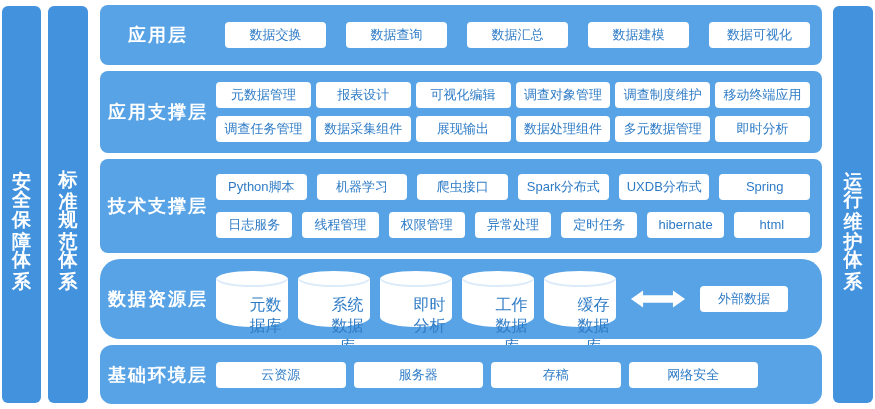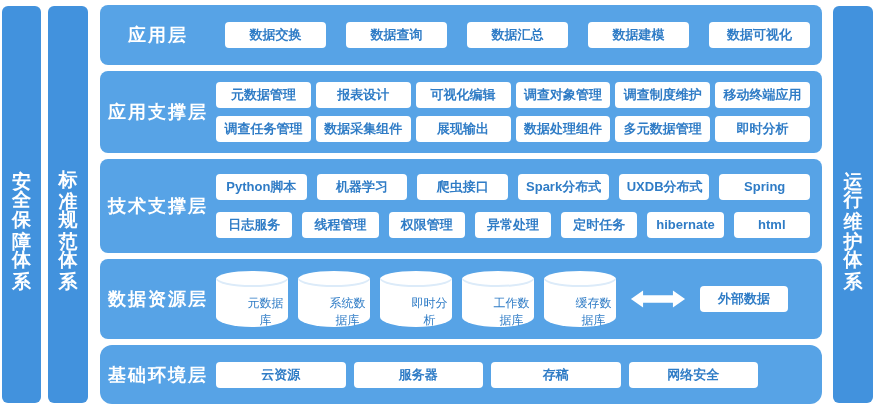--- a/index.html
+++ b/index.html
@@ -20,51 +20,51 @@
     font-size:19px;font-weight:600;color:#fff;margin-bottom:-20px;
   }
   
   .layer{
     position:absolute;left:100px;width:722px;background:var(--layer,#57a3e6);
     border-radius:8px;display:flex;align-items:center;box-sizing:border-box;padding-right:12px;
   }
   .l1{top:5px;height:60px;gap:9px;}
   .l2{top:71px;height:82px;}
   .l3{top:159px;height:94px;}
-  .l4{top:259px;height:80px;}
+  .l4{top:259px;height:80px;border-radius:20px;}
   .l5{top:345px;height:59px;border-radius:12px;}
   .layer-label{
     flex:0 0 116px;text-align:center;color:#fff;font-size:18px;font-weight:600;letter-spacing:2px;
   }
   .chip-area{flex:1;display:flex;flex-direction:column;gap:8px;min-width:0;}
   .l3 .chip-area{gap:12px;justify-content:flex-end;}
   .row{display:flex;gap:6px;}
   .row.wide{gap:20px;}
   .row.tight{gap:5px;justify-content:center;}
   .row.mid{gap:10px;}
   .row.spread{gap:8px;padding-right:52px;}
   .chip{
     background:#fff;border-radius:4px;color:var(--chipText,#2f7cc6);
     font-size:13px;line-height:26px;text-align:center;padding:0 8px;
-    white-space:nowrap;flex:1 1 0;overflow:hidden;font-weight:bold;
+    white-space:nowrap;flex:1 1 0;overflow:hidden;
   }
   
   .db-row{flex:1;display:flex;align-items:center;gap:10px;min-width:0;}
   .cyl{position:relative;width:72px;height:56px;flex:0 0 auto;}
   .cyl .body{
     position:absolute;left:0;right:0;top:8px;bottom:0;background:#fff;
     border-radius:0 0 36px 36px/0 0 10px 10px;
   }
   .cyl .top{
     position:absolute;left:0;top:0;width:100%;height:16px;background:#fff;
     border-radius:50%;box-shadow:inset 0 -2px 0 #dcebf9;
   }
   .cyl .cyl-label{
     position:absolute;left:0;right:0;top:24px;text-align:center;
-    color:var(--chipText,#2f7cc6);font-size:12px;margin-left:27px;
+    color:var(--chipText,#2f7cc6);font-size:16px;margin-left:27px;
   }
   .arrow{flex:0 0 auto;margin:0 4px;display:block;}
   .chip.ext{flex:0 0 auto;padding:0 18px;}
 </style>
 </head>
 <body>
 
 <div class="frame">
 
   <div class="vbar b1">

